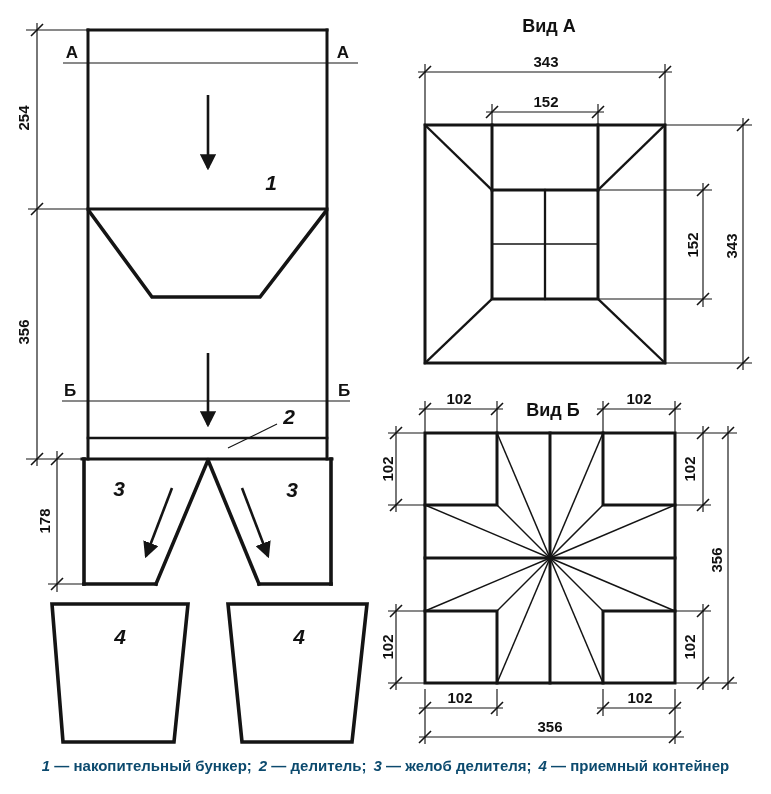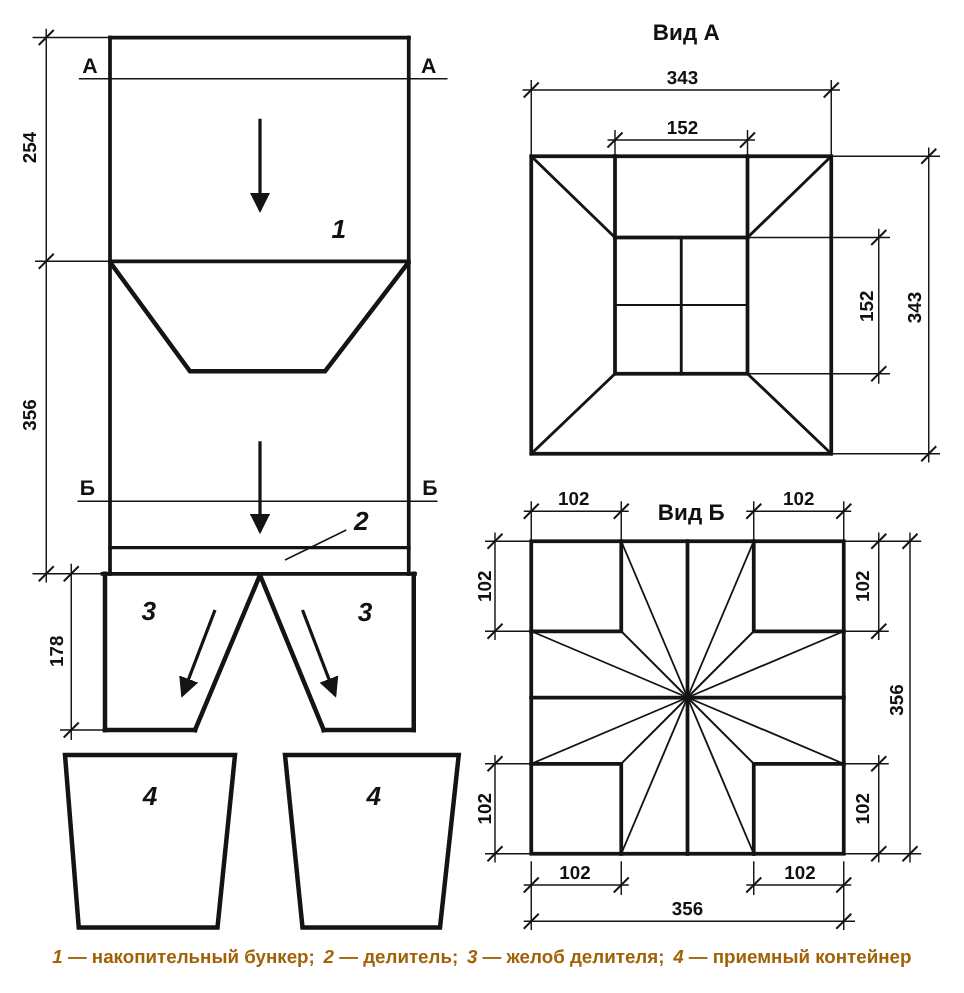--- a/index.html
+++ b/index.html
@@ -15,21 +15,21 @@
   .ry{stroke:#141414;stroke-width:1.5;fill:none;}
   .tk{stroke:#141414;stroke-width:1.6;fill:none;}
   .arr{stroke:#141414;stroke-width:2.6;fill:none;}
   
   text{fill:#111;}
   .dim{font:700 15px "Liberation Sans", sans-serif;text-anchor:middle;}
   .sec{font:700 17px "Liberation Sans", sans-serif;text-anchor:middle;}
   .part{font:italic 700 21px "Liberation Sans", sans-serif;text-anchor:middle;}
   .vtitle{font:700 18px "Liberation Sans", sans-serif;text-anchor:middle;}
   #caption{position:absolute;left:0;top:757px;width:771px;text-align:center;
-           font:700 15px "Liberation Sans", sans-serif;color:#a16207;white-space:nowrap;}
+           font:700 15px "Liberation Sans", sans-serif;color:#0c4a6e;white-space:nowrap;}
   #caption .num{font-style:italic;}
   #caption .seg{margin-right:7px;}
   #caption .seg:last-child{margin-right:0;}
 </style>
 </head>
 <body>
 
 <div id="stage">
 <svg width="771" height="794" viewBox="0 0 771 794">
   <defs>

